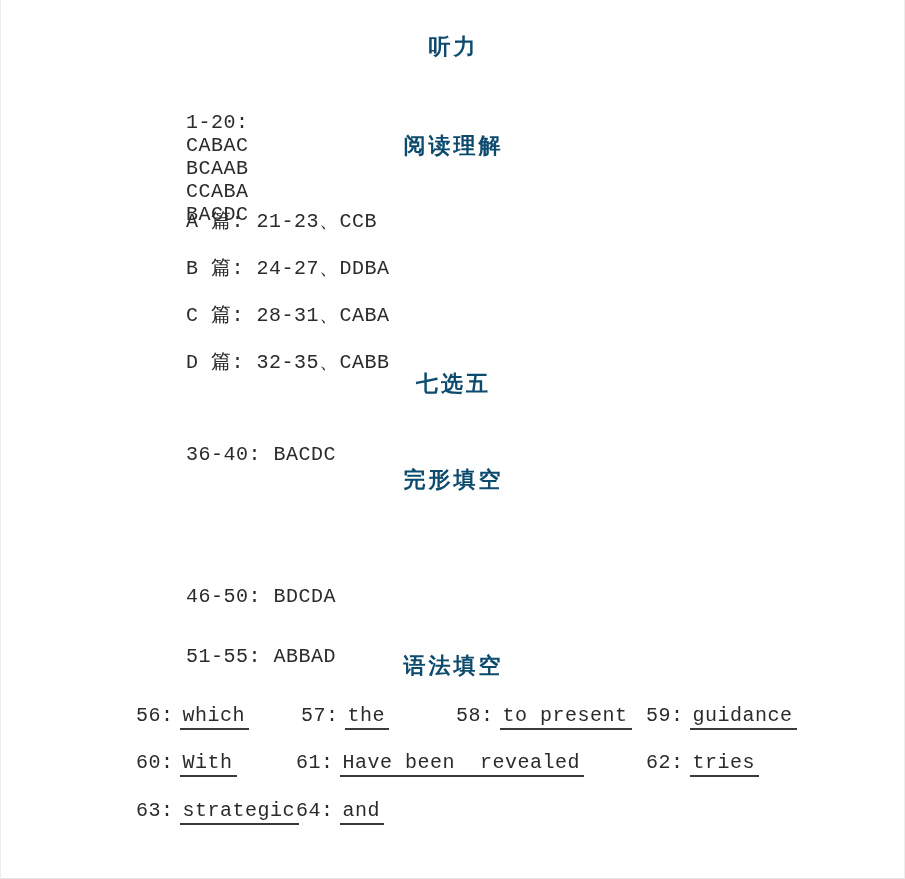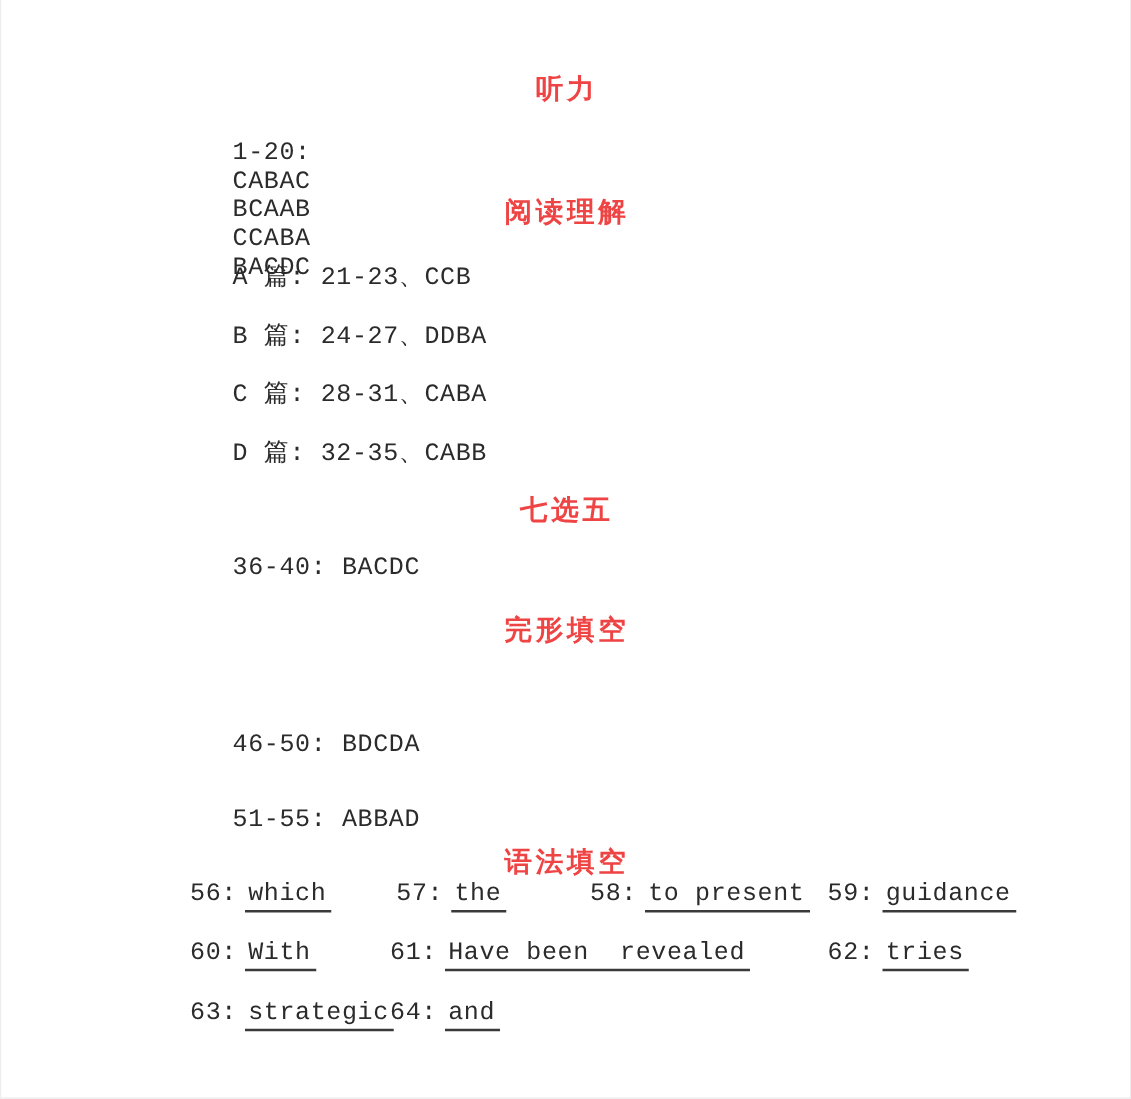--- a/index.html
+++ b/index.html
@@ -21,39 +21,37 @@
     overflow: hidden;
   }
   .heading {
     position: absolute;
     left: 0;
     width: 905px;
     text-align: center;
     font-size: 22px;
     font-weight: bold;
     letter-spacing: 3px;
-    color: #ef4444;
+    color: #0c4a6e;
     font-family: "Liberation Serif", "DejaVu Serif", serif;
     white-space: pre;
-    margin-top: 24px;
   }
   .row {
     position: absolute;
     left: 135px;
     font-size: 20px;
     letter-spacing: 0.5px;
     white-space: pre;
     color: #2b2b2b;
   }
   .grammar-row {
     position: absolute;
     left: 0;
     width: 875px;
     height: 30px;
-    margin-left: 16px;
   }
   .grammar-item {
     position: absolute;
     top: 0;
     font-size: 20px;
     letter-spacing: 0.5px;
     white-space: pre;
   }
   .g-num { white-space: pre; }
   .g-answer {

